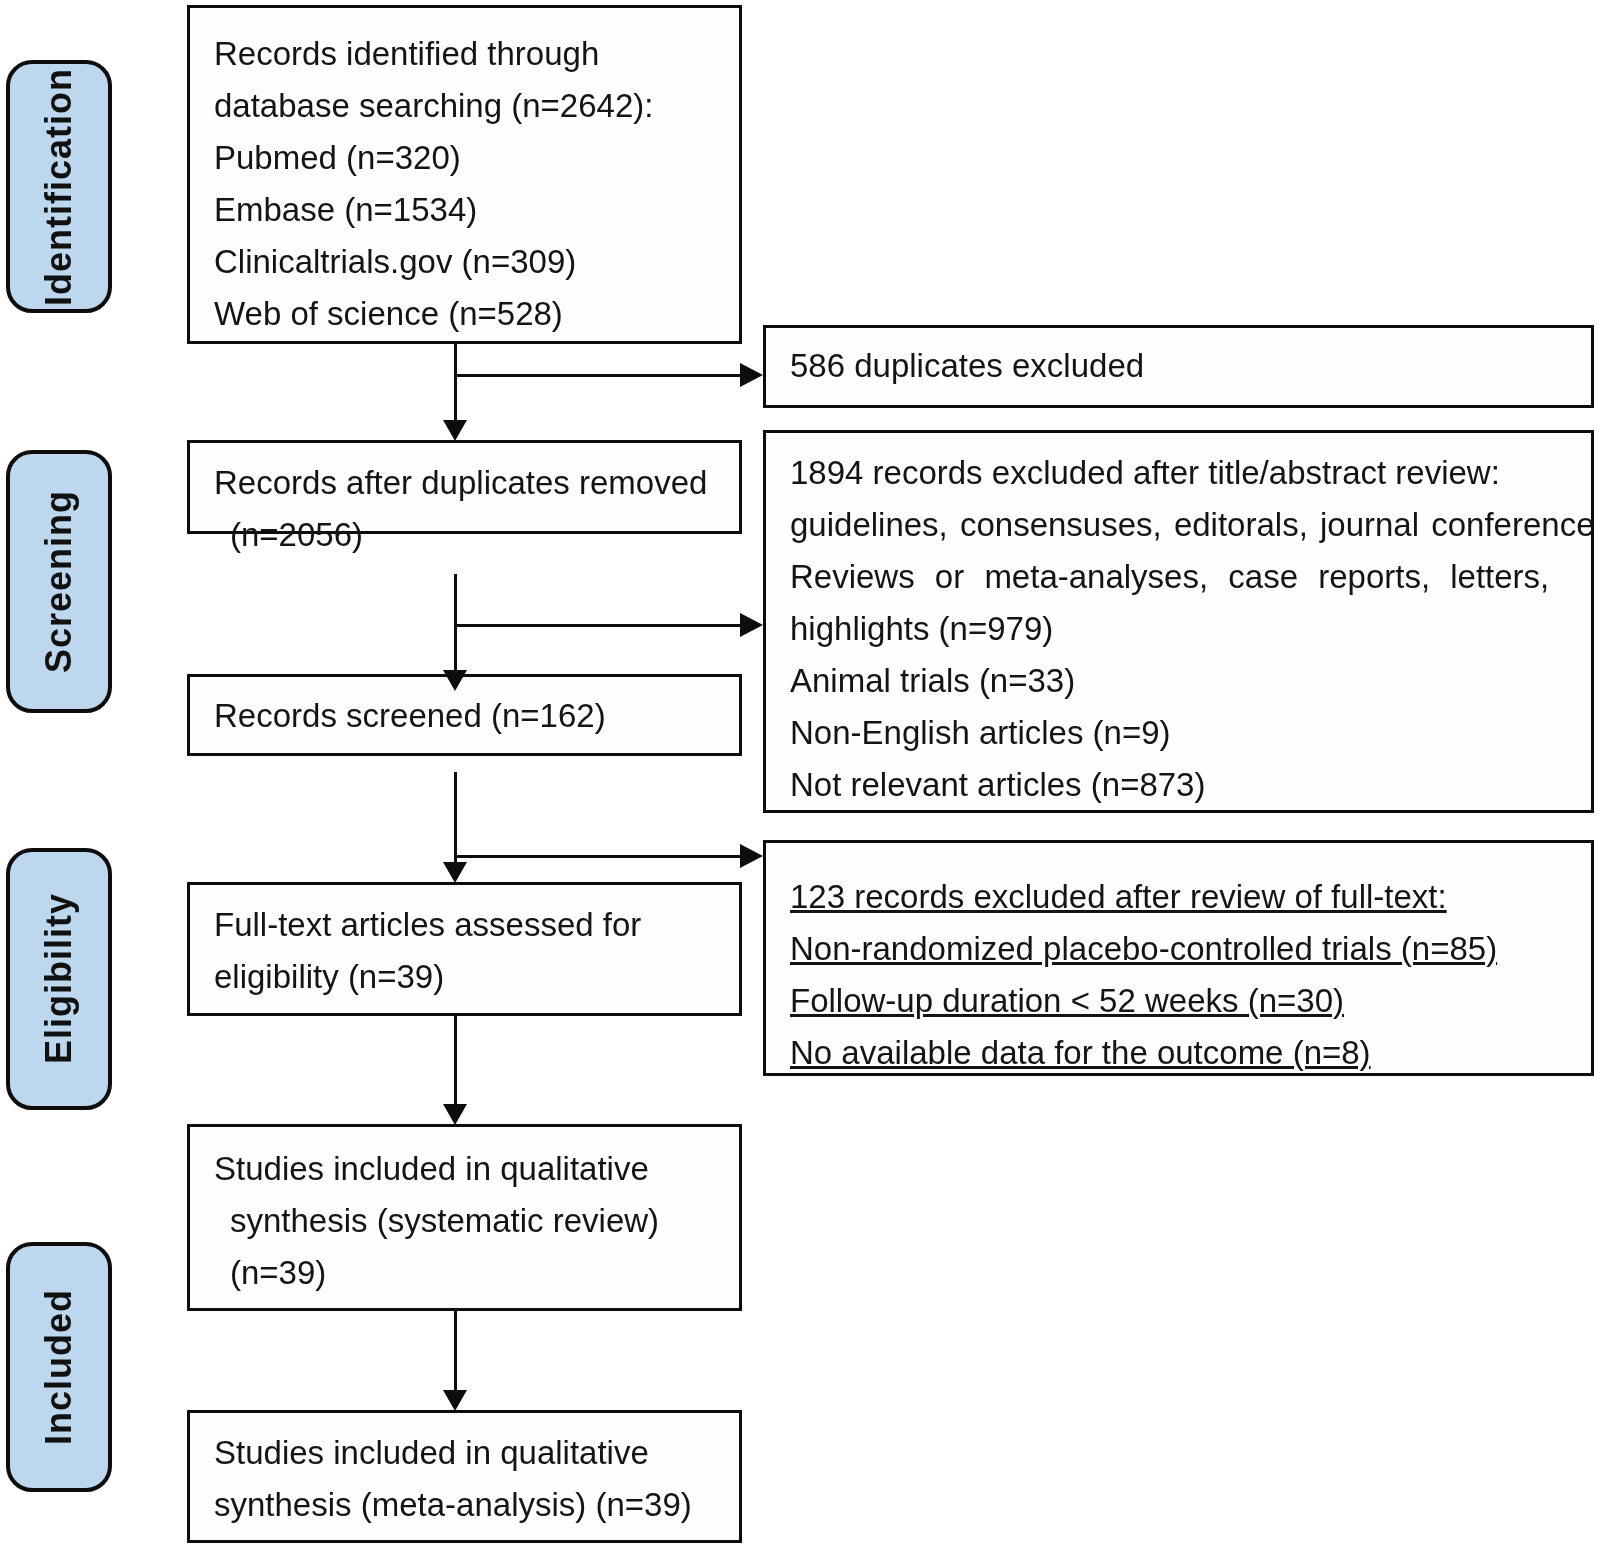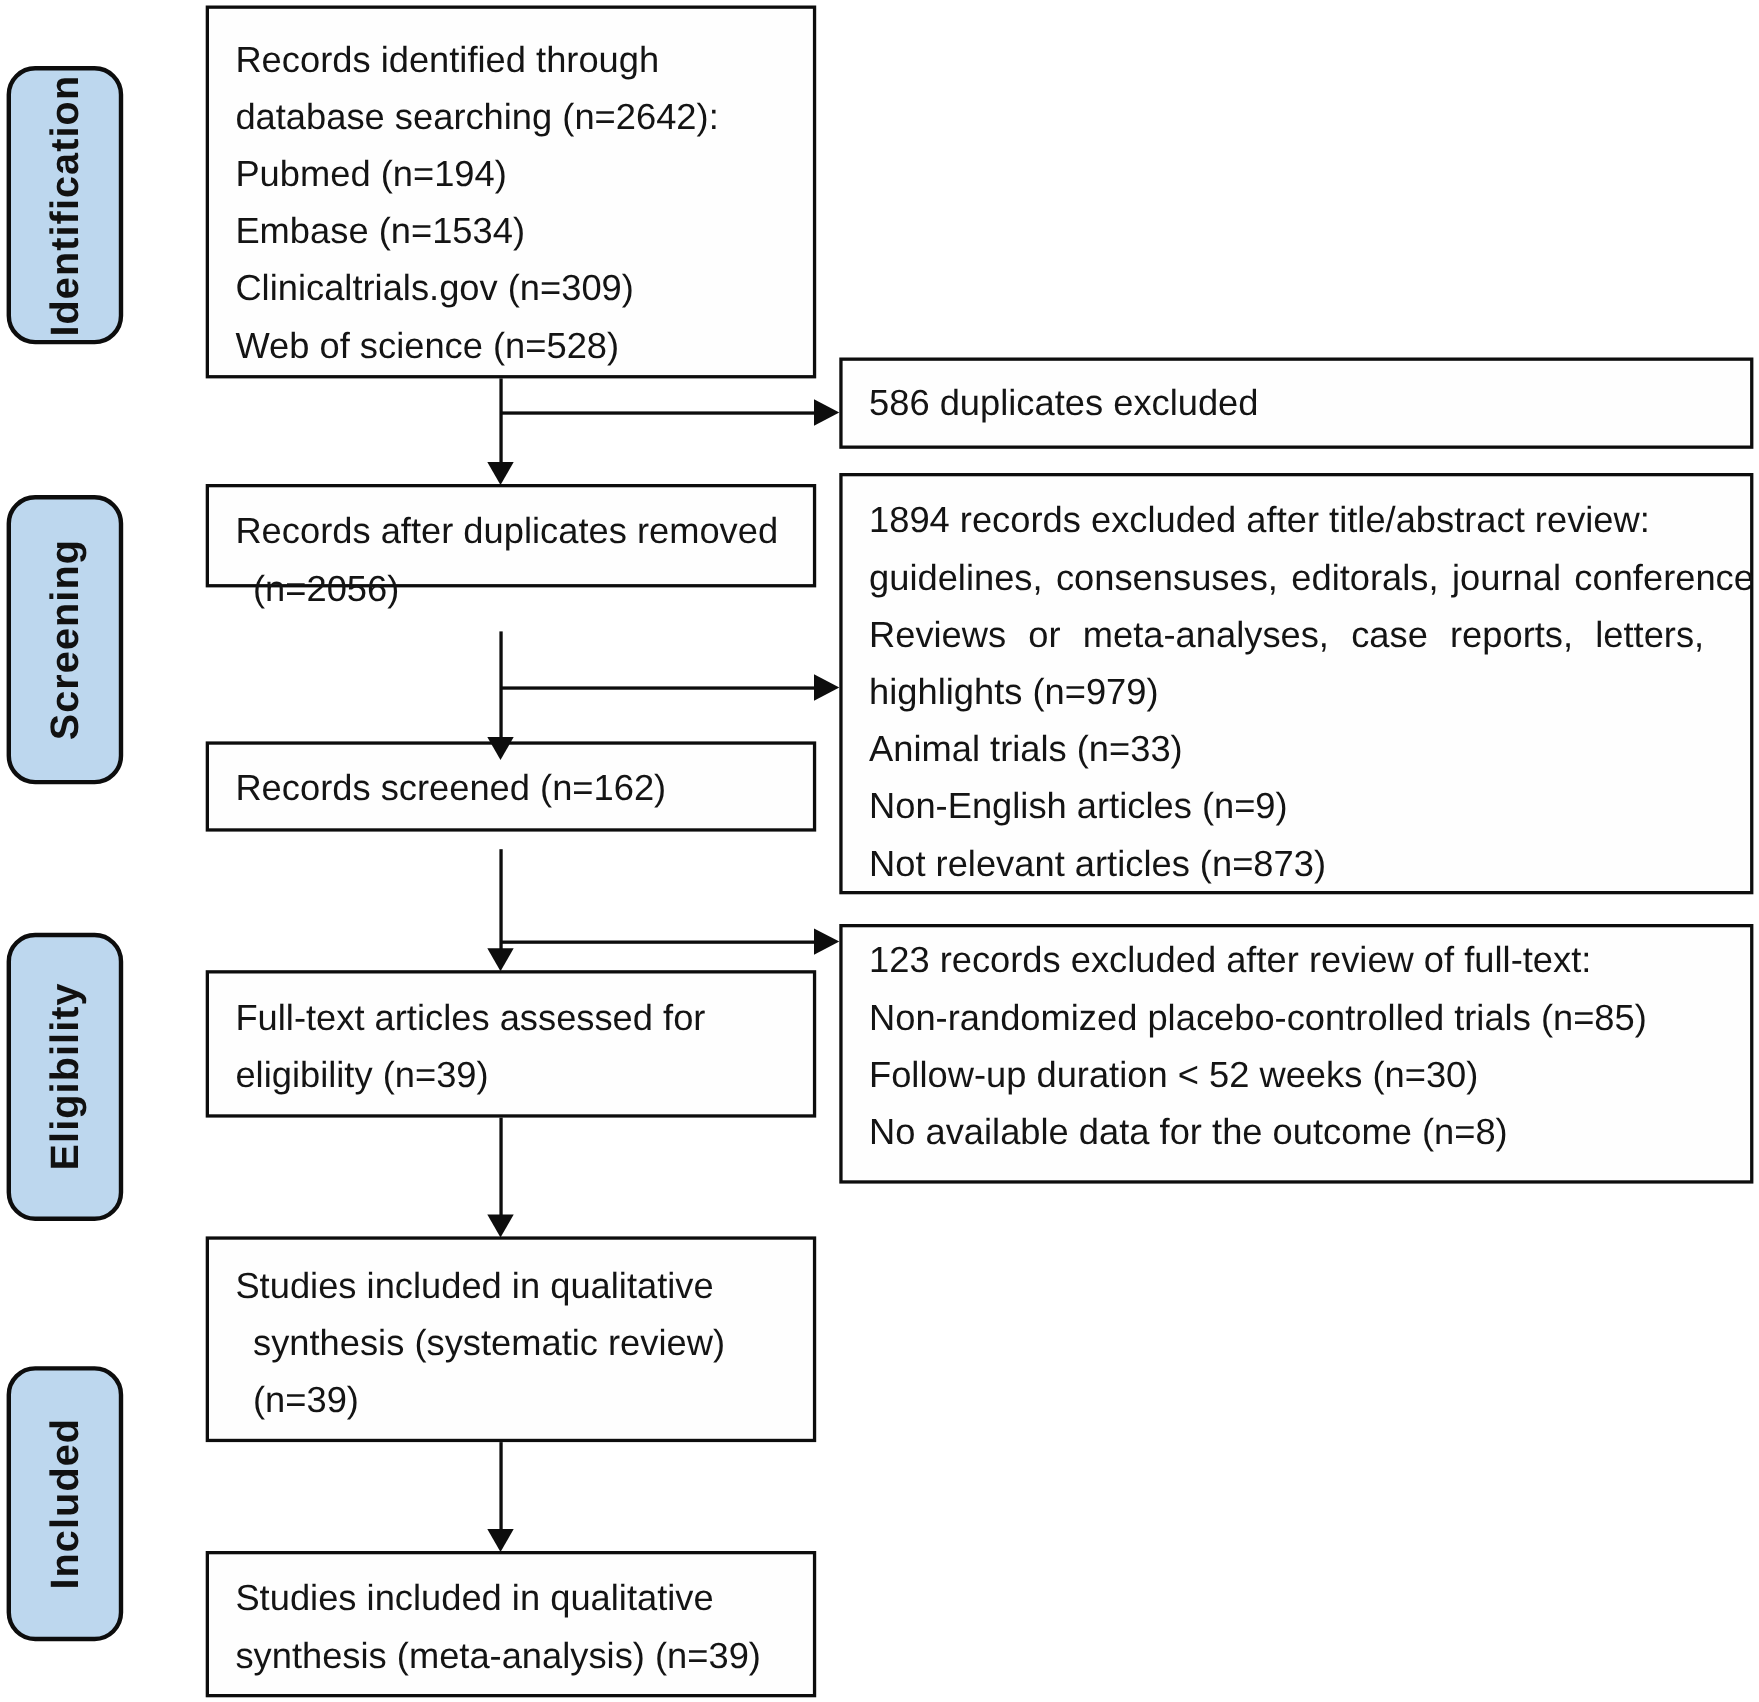--- a/index.html
+++ b/index.html
@@ -85,21 +85,21 @@
   <div class="stage" style="top:848px; height:262px;">
     <span class="vtext">Eligibility</span>
   </div>
   <div class="stage" style="top:1242px; height:250px;">
     <span class="vtext">Included</span>
   </div>
 
   <div class="fbox main-col" style="top:5px; height:339px;">
     <div class="ln">Records identified through</div>
     <div class="ln">database searching (n=2642):</div>
-    <div class="ln">Pubmed (n=194)</div>
+    <div class="ln">Pubmed (n=320)</div>
     <div class="ln">Embase (n=1534)</div>
     <div class="ln">Clinicaltrials.gov (n=309)</div>
     <div class="ln">Web of science (n=528)</div>
   </div>
 
   <div class="fbox main-col" style="top:440px; height:94px; padding-top:14px;">
     <div class="ln">Records after duplicates removed</div>
     <div class="ln indent">(n=2056)</div>
   </div>
 
@@ -130,21 +130,21 @@
   <div class="fbox right-col" style="top:430px; height:383px; padding-top:14px;">
     <div class="ln">1894 records excluded after title/abstract review:</div>
     <div class="ln just-med">guidelines, consensuses, editorals, journal conference</div>
     <div class="ln just-wide">Reviews or meta-analyses, case reports, letters,</div>
     <div class="ln">highlights (n=979)</div>
     <div class="ln">Animal trials (n=33)</div>
     <div class="ln">Non-English articles (n=9)</div>
     <div class="ln">Not relevant articles (n=873)</div>
   </div>
 
-  <div class="fbox right-col" style="top:840px; height:236px; padding-top:4px;">
+  <div class="fbox right-col" style="top:840px; height:236px; padding-top:28px;text-decoration:underline;">
     <div class="ln">123 records excluded after review of full-text:</div>
     <div class="ln">Non-randomized placebo-controlled trials (n=85)</div>
     <div class="ln">Follow-up duration &lt; 52 weeks (n=30)</div>
     <div class="ln">No available data for the outcome (n=8)</div>
   </div>
 
   <div class="vline" style="left:454px; top:344px; height:80px;"></div>
   <div class="vline" style="left:454px; top:574px; height:98px;"></div>
   <div class="vline" style="left:454px; top:772px; height:92px;"></div>
   <div class="vline" style="left:454px; top:1016px; height:89px;"></div>

